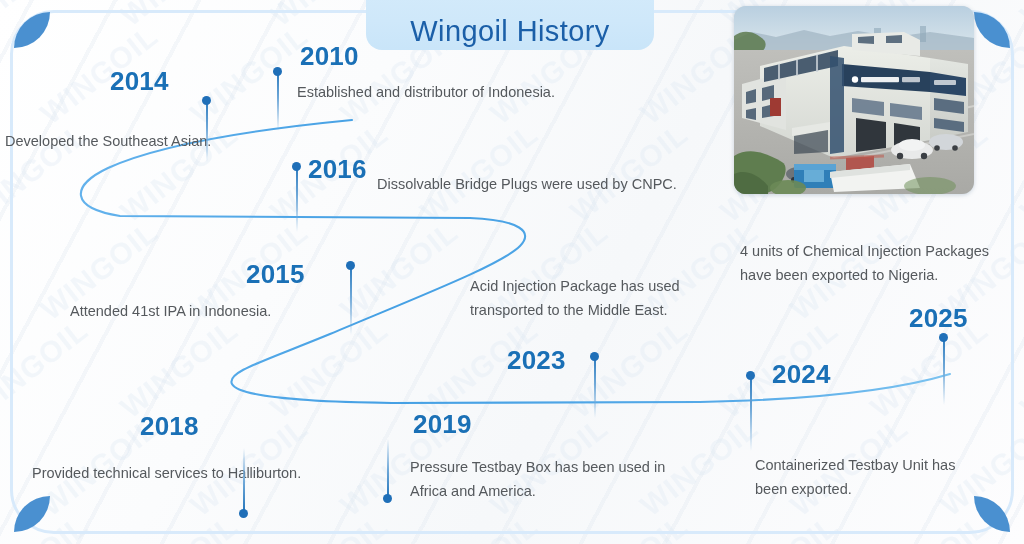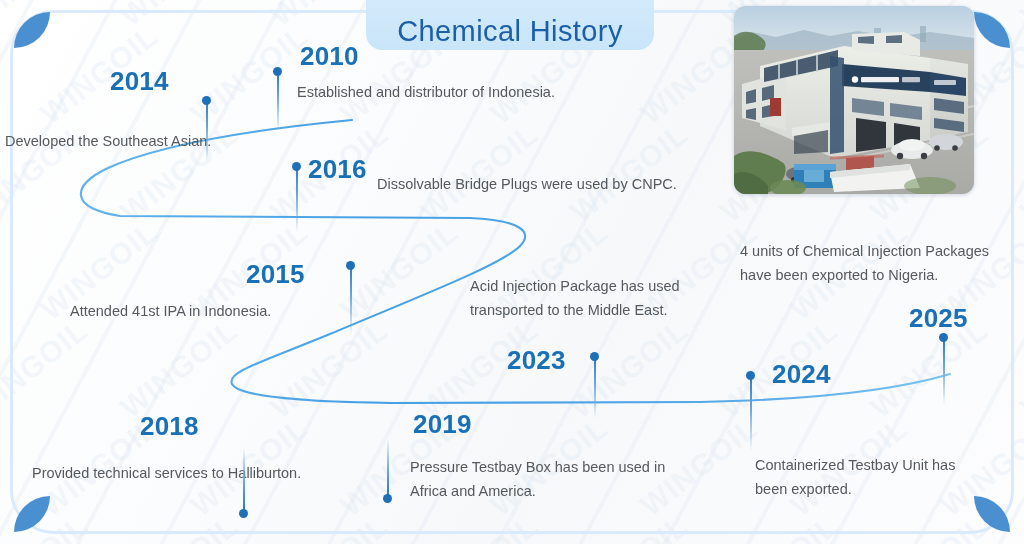--- a/index.html
+++ b/index.html
@@ -242,21 +242,21 @@
              L 470 218
              C 520 220, 534 232, 520 246
              C 502 264, 430 292, 330 334
              C 262 362, 226 372, 232 384
              C 238 396, 300 402, 392 403
              L 700 402
              C 800 400, 890 392, 950 374" fill="none" stroke="url(#lineGrad)" stroke-width="2.1" stroke-linecap="round"></path>
   </svg>
 
   <div class="title-banner">
-    <div class="title-text">Chemical History</div>
+    <div class="title-text">Wingoil History</div>
   </div>
 
   <div class="photo">
     <svg width="240" height="188" viewBox="0 0 240 188" xmlns="http://www.w3.org/2000/svg">
       <defs>
         <linearGradient id="sky" x1="0" y1="0" x2="0" y2="1">
           <stop offset="0%" stop-color="#b9cfe0"></stop>
           <stop offset="100%" stop-color="#dbe6ec"></stop>
         </linearGradient>
         <linearGradient id="wall" x1="0" y1="0" x2="0" y2="1">

